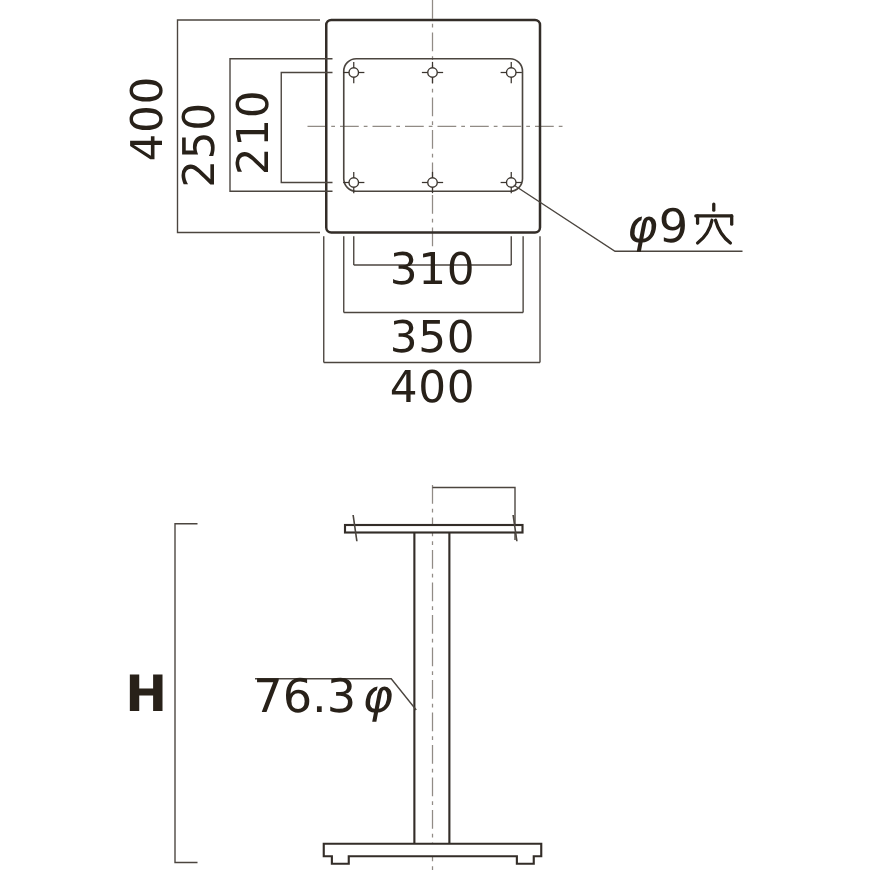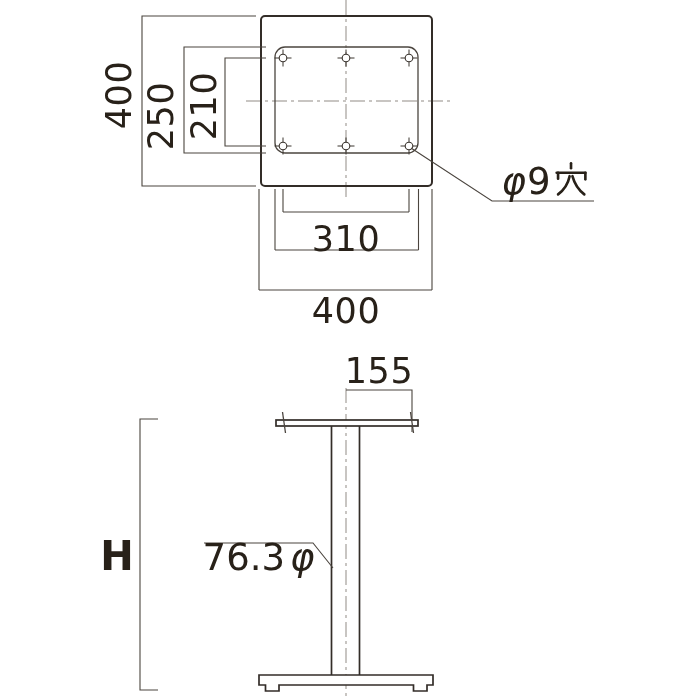--- a/index.html
+++ b/index.html
@@ -106,39 +106,39 @@
       <polyline class="dim-l" points="204,543 313,543 333,568"></polyline>
 
       <path class="dim-l" d="M158,419 H140 V690 H158"></path>
     </g>
   </svg>
 
   <div class="lbl rot dim" style="left:119px;top:95px;">400</div>
   <div class="lbl rot dim" style="left:161px;top:116px;">250</div>
   <div class="lbl rot dim" style="left:204px;top:106px;">210</div>
 
-  <div class="lbl dim" style="left:346px;top:239px;">310</div>
+  <div class="lbl dim" style="left:346px;top:217px;">310</div>
+  <div class="lbl dim" style="left:346px;top:271px;">350</div>
   <div class="lbl dim" style="left:346px;top:311px;">400</div>
 
   <div class="lbl note" style="left:545px;top:181px;">
     <span class="phi">φ</span>
       <span>9</span>
     <svg class="kanji" width="35" height="35" viewBox="0 0 100 100" aria-label="穴">
       <g fill="none" stroke="#282119" stroke-width="7.5" stroke-linecap="round" stroke-linejoin="round">
         <path d="M50,5 L50,19"></path>
         <path d="M9,32 L91,32"></path>
         <path d="M13,32 L13,49"></path>
         <path d="M91,32 L91,51"></path>
         <path d="M46,42 C42,62 30,81 13,94"></path>
         <path d="M54,42 C60,64 72,82 88,94"></path>
       </g>
     </svg>
   </div>
 
-  <div class="lbl dim" style="left:379px;top:371px;">155</div>
 
   <div class="lbl note" style="left:259px;top:521px;margin-top:36px;">
     <span>76.3</span>
       <span class="phi" style="margin-left:5px;">φ</span>
   </div>
 
   <div class="lbl hlabel" style="left:117px;top:556px;">H</div>
 
 </div>
 

